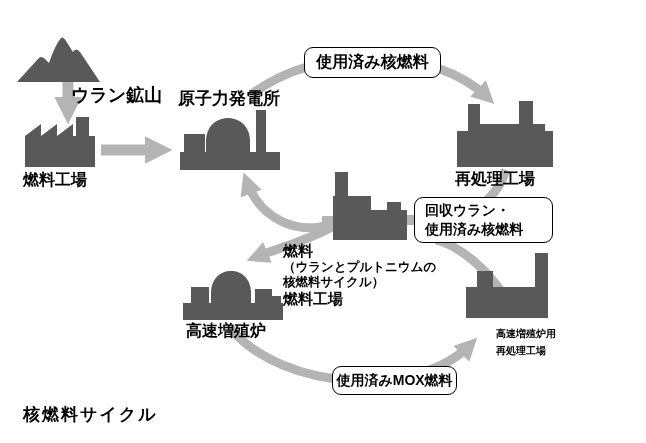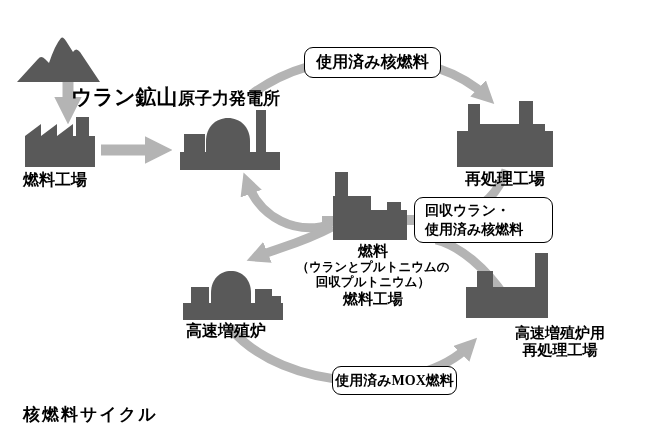--- a/index.html
+++ b/index.html
@@ -1,24 +1,24 @@
 <!DOCTYPE html>
 <html><head>
 <meta charset="utf-8">
 <style>
   html,body{margin:0;padding:0;background:#ffffff;}
   .canvas{
     position:relative;width:646px;height:443px;background:#ffffff;
-    font-family:Liberation Serif, serif;color:#000;
+    font-family:Liberation Sans, sans-serif;color:#000;
     overflow:hidden;
   }
   svg.diagram{position:absolute;left:0;top:0;}
   svg .arrow{fill:none;}
   .node-label{position:absolute;font-weight:bold;white-space:nowrap;z-index:3;}
-  .label-block{position:absolute;font-weight:bold;text-align:center;z-index:3;}
+  .label-block{position:absolute;font-weight:bold;text-align:left;z-index:3;}
   .flow-box{
     position:absolute;background:#ffffff;border:1.6px solid #000000;
     border-radius:9px;display:flex;align-items:center;justify-content:center;
     font-weight:bold;z-index:2;box-sizing:border-box;white-space:nowrap;
   }
   .flow-box.two-line{flex-direction:column;align-items:flex-start;justify-content:center;padding-left:10px;}
   .caption{position:absolute;font-weight:bold;letter-spacing:2px;z-index:3;}
 </style>
 </head>
 <body>
@@ -72,37 +72,37 @@
   <div class="flow-box" style="left:304px;top:47px;width:137px;height:31px;font-size:16px;">使用済み核燃料</div>
 
 
   <div class="flow-box two-line" style="left:414px;top:197px;width:139px;height:46px;font-size:14px;line-height:19px;">
     <span>回収ウラン・</span>
     <span>使用済み核燃料</span>
   </div>
 
   <div class="flow-box" style="left:332px;top:366px;width:125px;height:29px;font-size:14px;">使用済みMOX燃料</div>
 
-  <div class="node-label" style="left:71px;top:83px;font-size:21px;">ウラン鉱山</div>
+  <div class="node-label" style="left:71px;top:83px;font-size:18px;">ウラン鉱山</div>
 
   <div class="node-label" style="left:178px;top:87px;font-size:17px;">原子力発電所</div>
 
   <div class="node-label" style="left:23px;top:170px;font-size:16px;">燃料工場</div>
 
   <div class="label-block" style="left:455px;top:169px;width:100px;font-size:16px;">再処理工場</div>
 
   <div class="label-block" style="left:283px;top:242px;width:180px;">
     <div style="font-size:15px;line-height:18px;">燃料</div>
     <div style="font-size:12.5px;line-height:15px;">（ウランとプルトニウムの</div>
-    <div style="font-size:12.5px;line-height:15px;">回収プルトニウム）</div>
+    <div style="font-size:12.5px;line-height:15px;">核燃料サイクル）</div>
     <div style="font-size:15px;line-height:18px;">燃料工場</div>
   </div>
 
   <div class="node-label" style="left:186px;top:321px;font-size:16px;">高速増殖炉</div>
 
-  <div class="label-block" style="left:496px;top:325px;width:128px;font-size:15px;line-height:17px;">
+  <div class="label-block" style="left:496px;top:325px;width:128px;font-size:10px;line-height:17px;">
     <div>高速増殖炉用</div>
     <div>再処理工場</div>
   </div>
 
   <div class="caption" style="left:23px;top:403px;font-size:17px;">核燃料サイクル</div>
 
 </div>
 
 </body></html>

